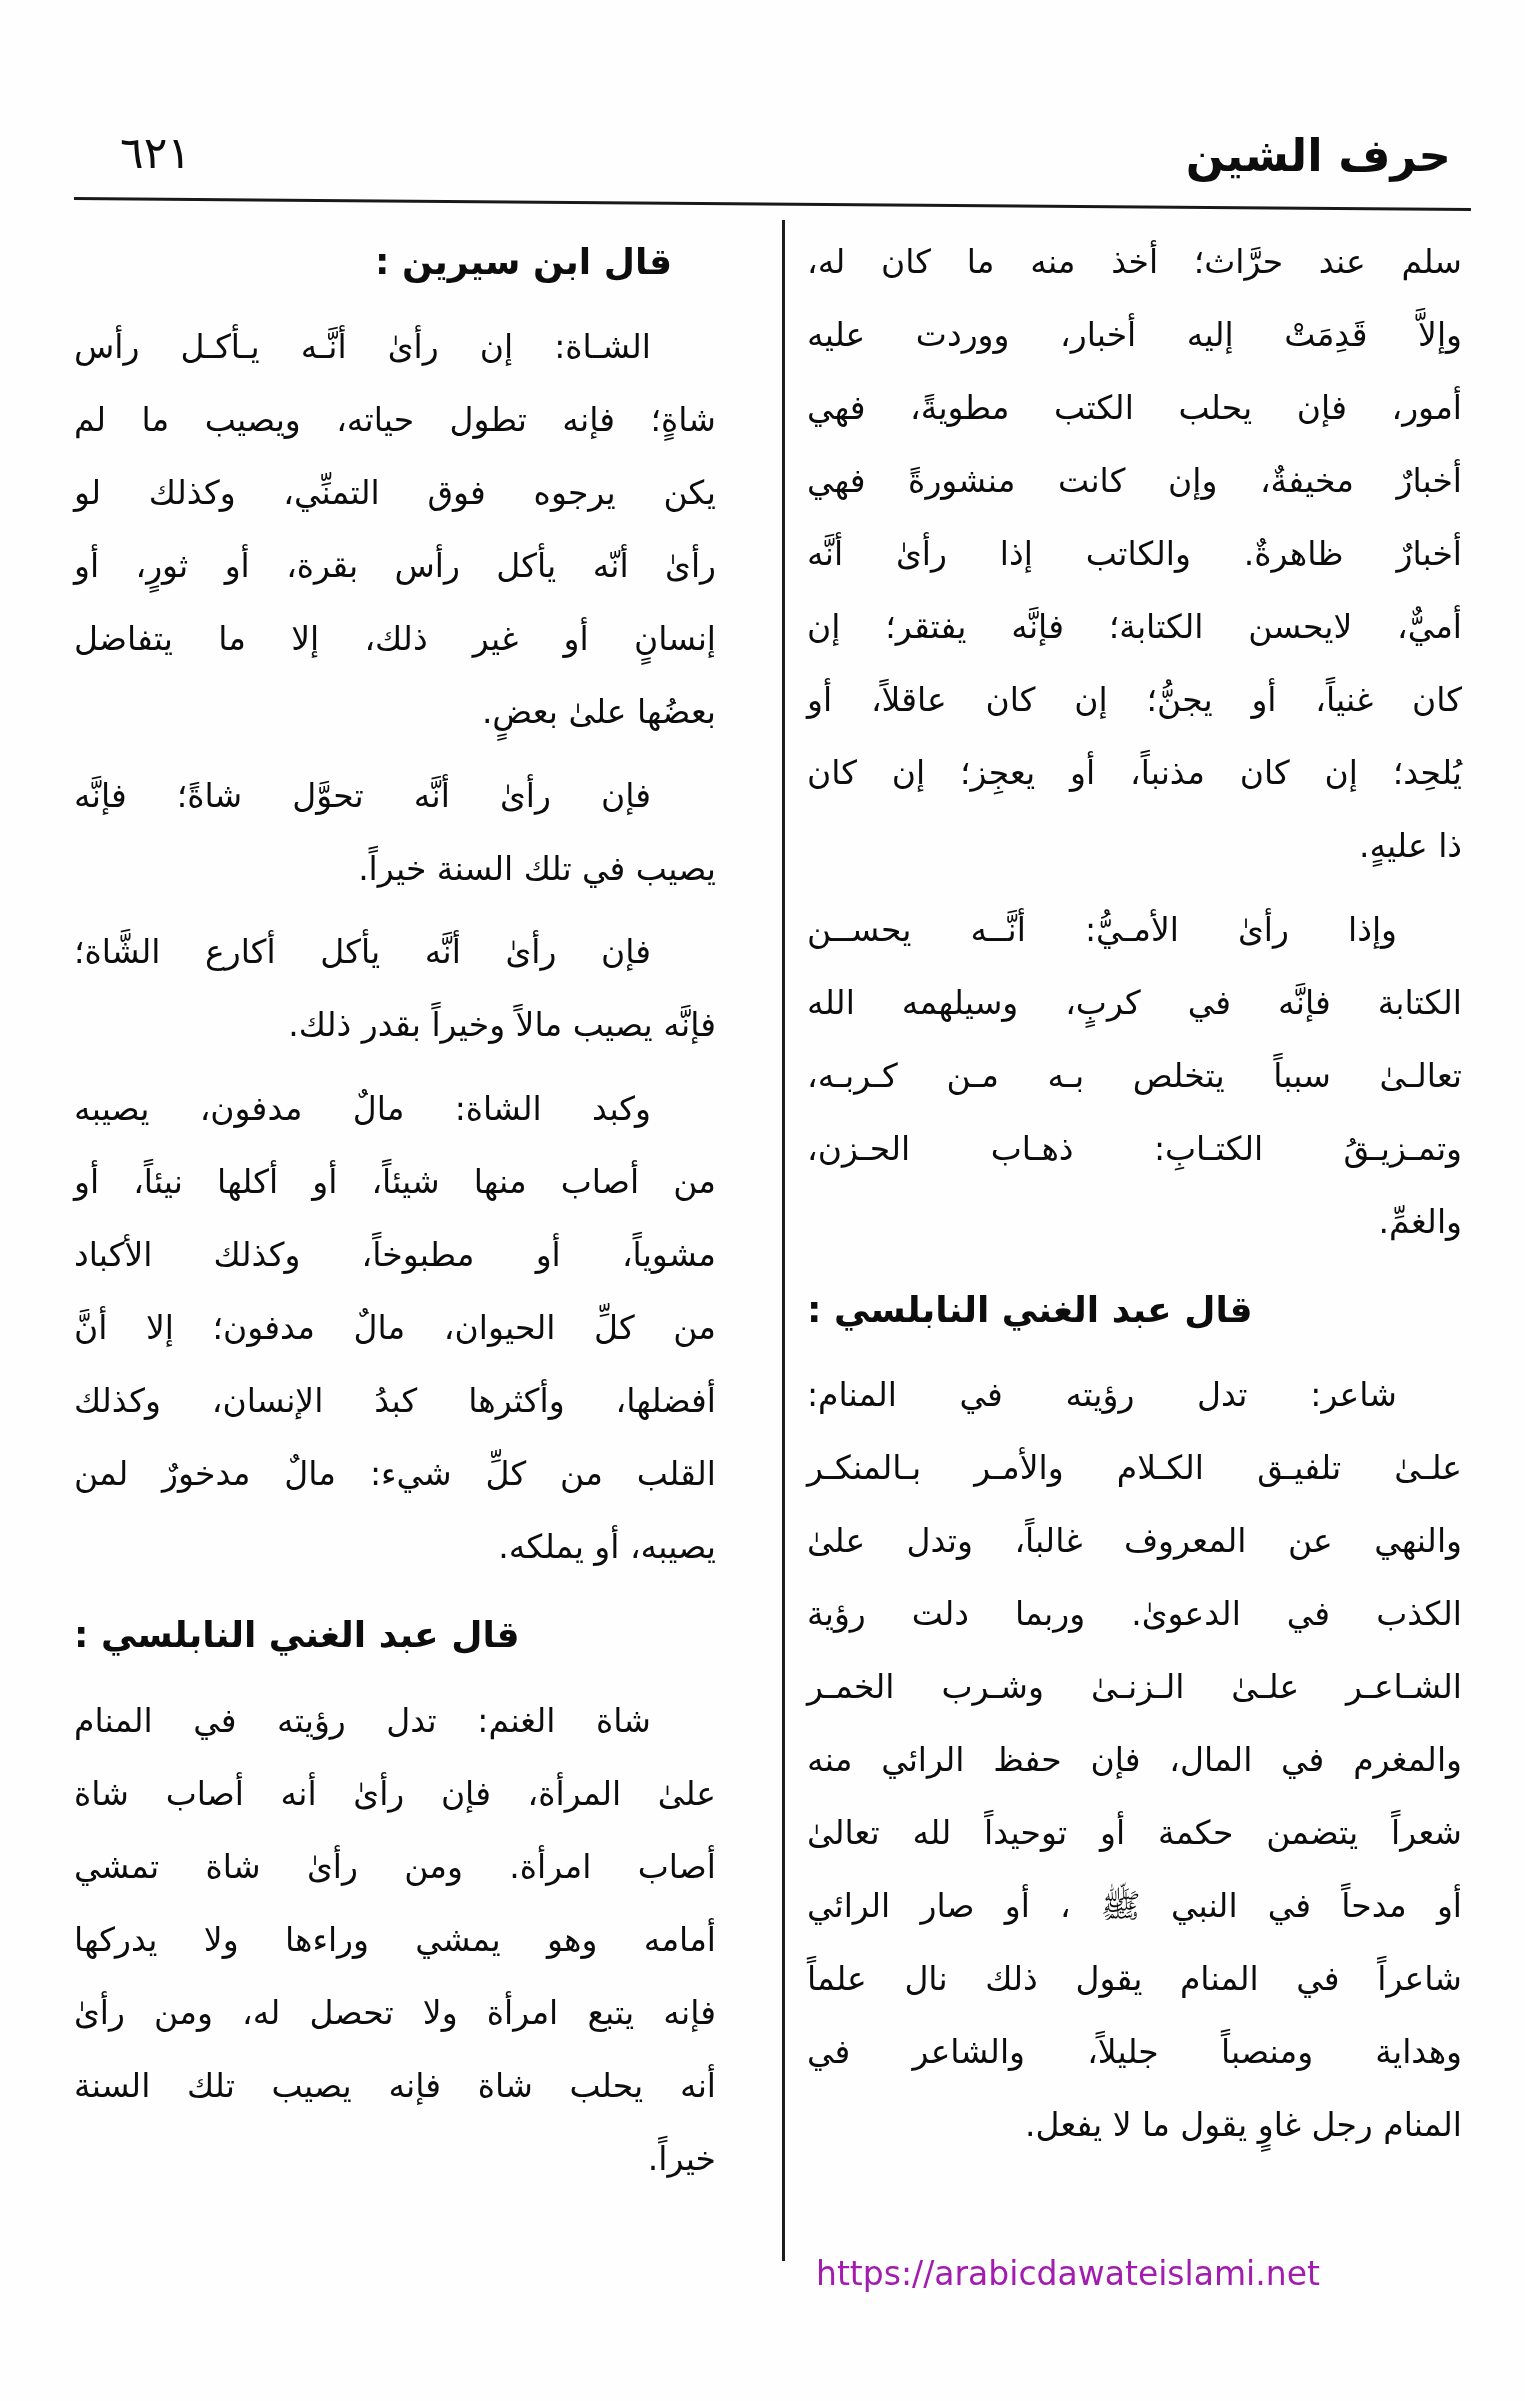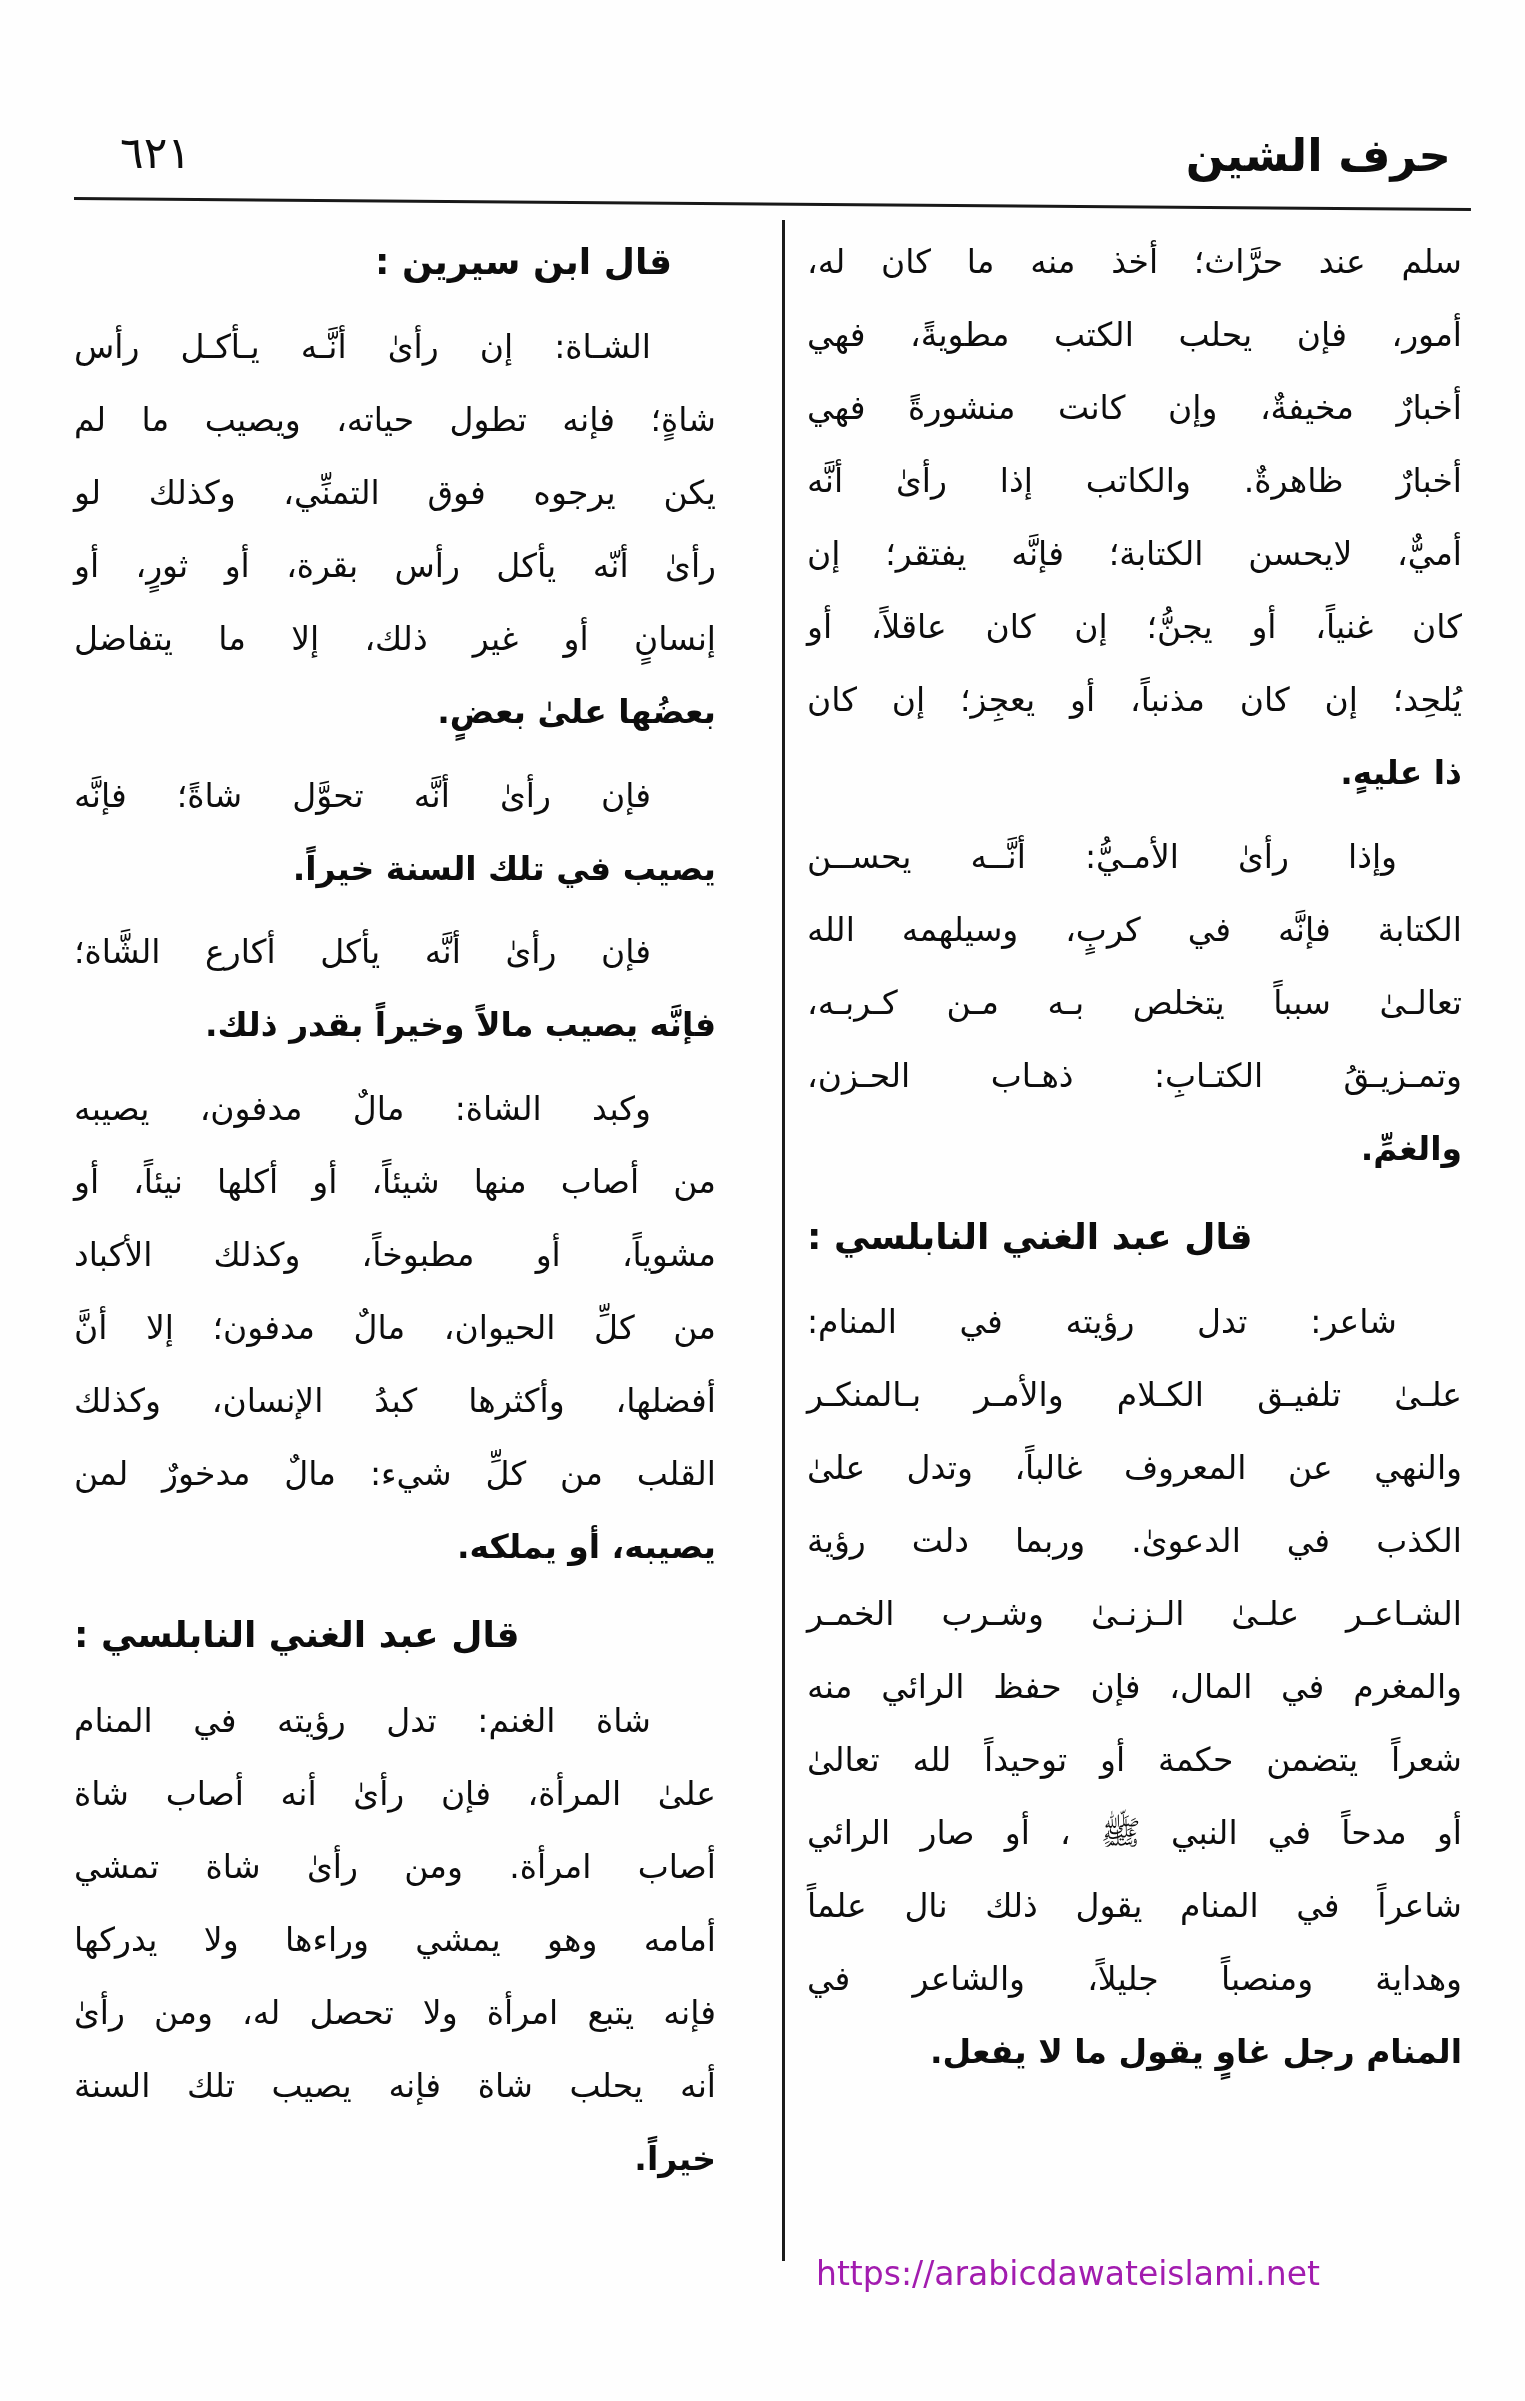--- a/index.html
+++ b/index.html
@@ -39,21 +39,21 @@
   }
   .col-left{left:74px;width:642px;}
   .col-right{left:807px;width:655px;}
   .para{margin:0 0 10.5px 0;}
   .line{
     text-align:justify;
     text-align-last:justify;
     white-space:normal;
   }
   .line.first{padding-right:65px;}
-  .line.end{text-align:right;text-align-last:right;font-weight:bold;}
+  .line.end{text-align:right;text-align-last:right;}
   .heading{
     font-weight:bold;
     font-size:36px;
     text-align:left;
     margin:15.7px 0 12.2px 0;
   }
   .heading.h-right{text-align:right;padding-right:44px;}
   .col .heading:first-child{margin-top:0;}
   
   .watermark{
@@ -71,20 +71,21 @@
 
   <div class="chapter-title">حرف الشين</div>
 
   <div class="header-rule"></div>
 
   <div class="col-divider"></div>
 
   <div class="col col-right">
       <div class="para">
         <div class="line">سلم عند حرَّاث؛ أخذ منه ما كان له،</div>
+        <div class="line">وإلاَّ قَدِمَتْ إليه أخبار، ووردت عليه</div>
         <div class="line">أمور، فإن يحلب الكتب مطويةً، فهي</div>
         <div class="line">أخبارٌ مخيفةٌ، وإن كانت منشورةً فهي</div>
         <div class="line">أخبارٌ ظاهرةٌ. والكاتب إذا رأىٰ أنَّه</div>
         <div class="line">أميٌّ، لايحسن الكتابة؛ فإنَّه يفتقر؛ إن</div>
         <div class="line">كان غنياً، أو يجنُّ؛ إن كان عاقلاً، أو</div>
         <div class="line">يُلحِد؛ إن كان مذنباً، أو يعجِز؛ إن كان</div>
         <div class="line end">ذا عليهٍ.</div>
       </div>
       <div class="para">
         <div class="line first">وإذا رأىٰ الأمـيُّ: أنَّــه يحســن</div>

